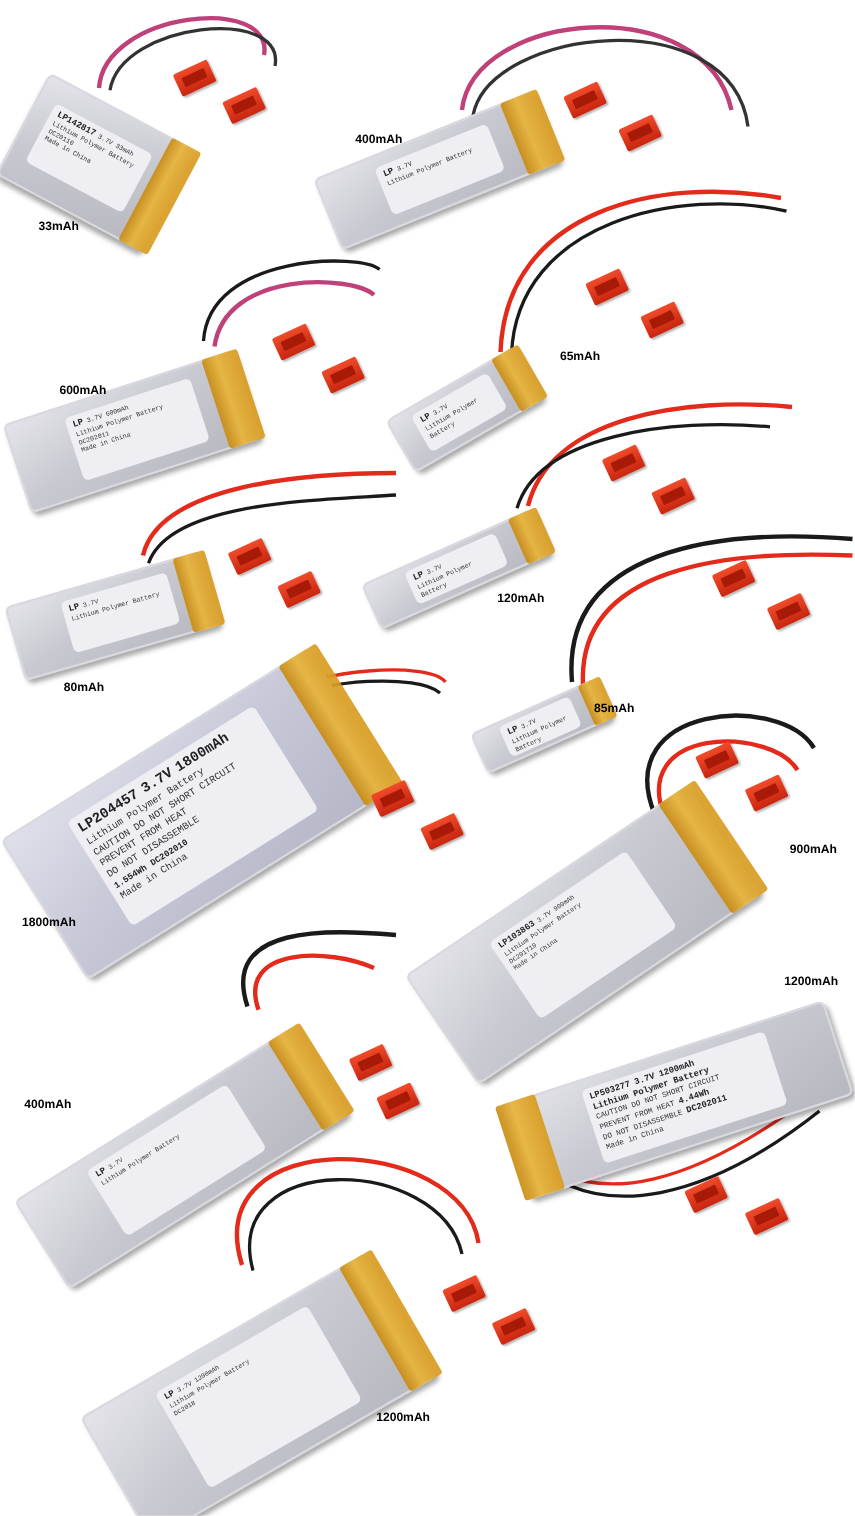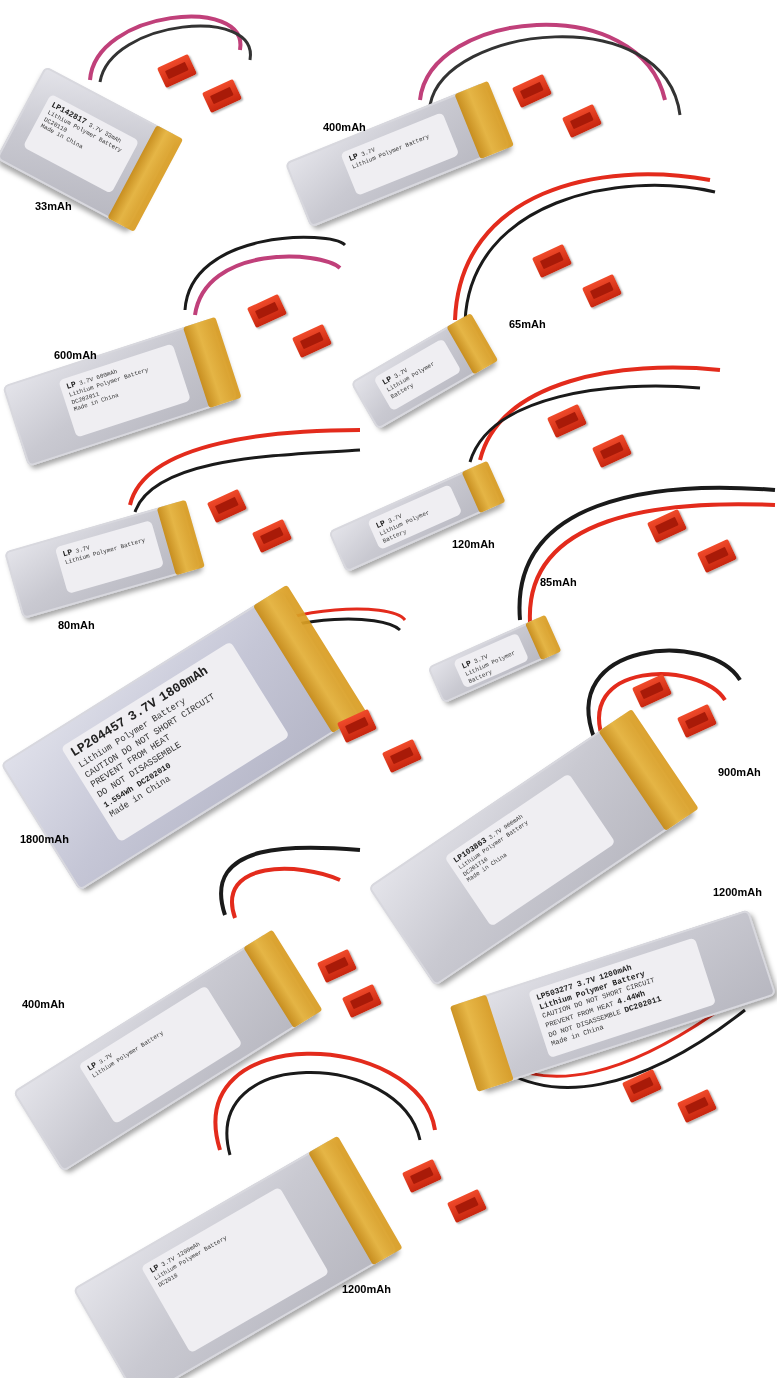--- a/index.html
+++ b/index.html
@@ -135,21 +135,21 @@
 <div class="cell" style="left:430px;top:640px;width:125px;height:40px;transform:rotate(-24deg);">
   <div class="body"></div>
   <div class="tape" style="right:-4px;width:22px;"></div>
   <div class="label" style="left:26px;top:5px;width:70px;height:30px;">
     <b>LP</b> <span>3.7V</span><br>
     <span>Lithium Polymer Battery</span>
   </div>
 </div>
 <div class="conn" style="left:650px;top:515px;transform:rotate(-25deg);"></div>
 <div class="conn" style="left:700px;top:545px;transform:rotate(-25deg);"></div>
-<div class="cap" style="left:540px;top:576px;text-align:right;">85mAh</div>
+<div class="cap" style="left:540px;top:638px;text-align:right;">85mAh</div>
 
 <div class="cell" style="left:15px;top:665px;width:330px;height:150px;transform:rotate(-32deg);">
   <div class="body" style="background:linear-gradient(160deg,#dfe0ea 0%,#c5c6d6 50%,#b4b5c6 100%);"></div>
   <div class="tape" style="right:-8px;width:40px;"></div>
   <div class="label" style="left:60px;top:18px;width:200px;height:112px;font-size:9px;line-height:1.3;">
     <b style="font-size:13px;">LP204457</b> <b style="font-size:13px;">3.7V</b> <b style="font-size:13px;">1800mAh</b><br>
     <span>Lithium Polymer Battery</span><br>
     <span>CAUTION</span> <span>DO NOT SHORT CIRCUIT</span><br>
     <span>PREVENT FROM HEAT</span><br>
     <span>DO NOT DISASSEMBLE</span><br>

